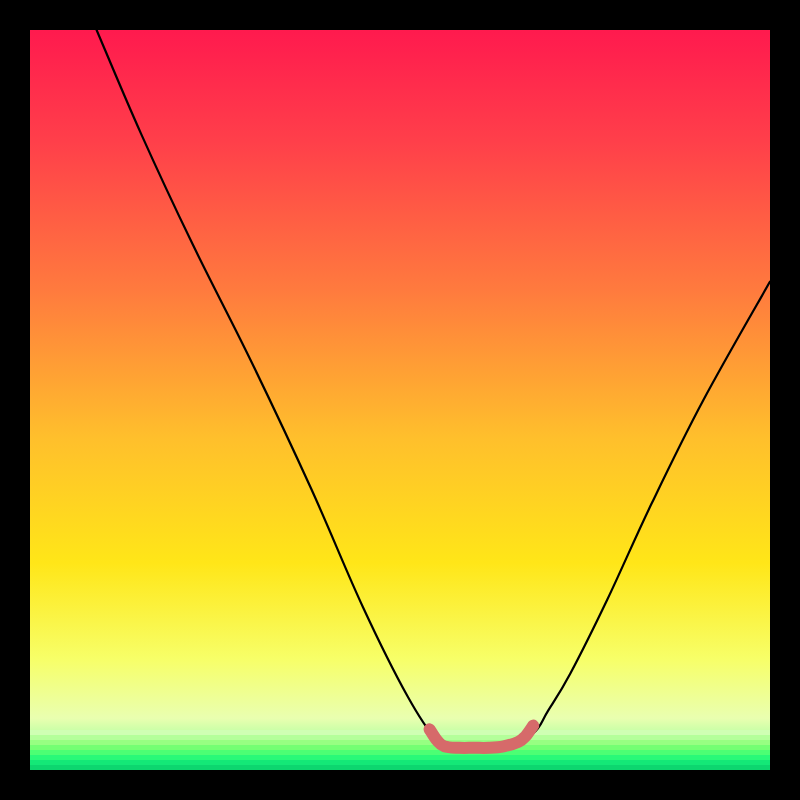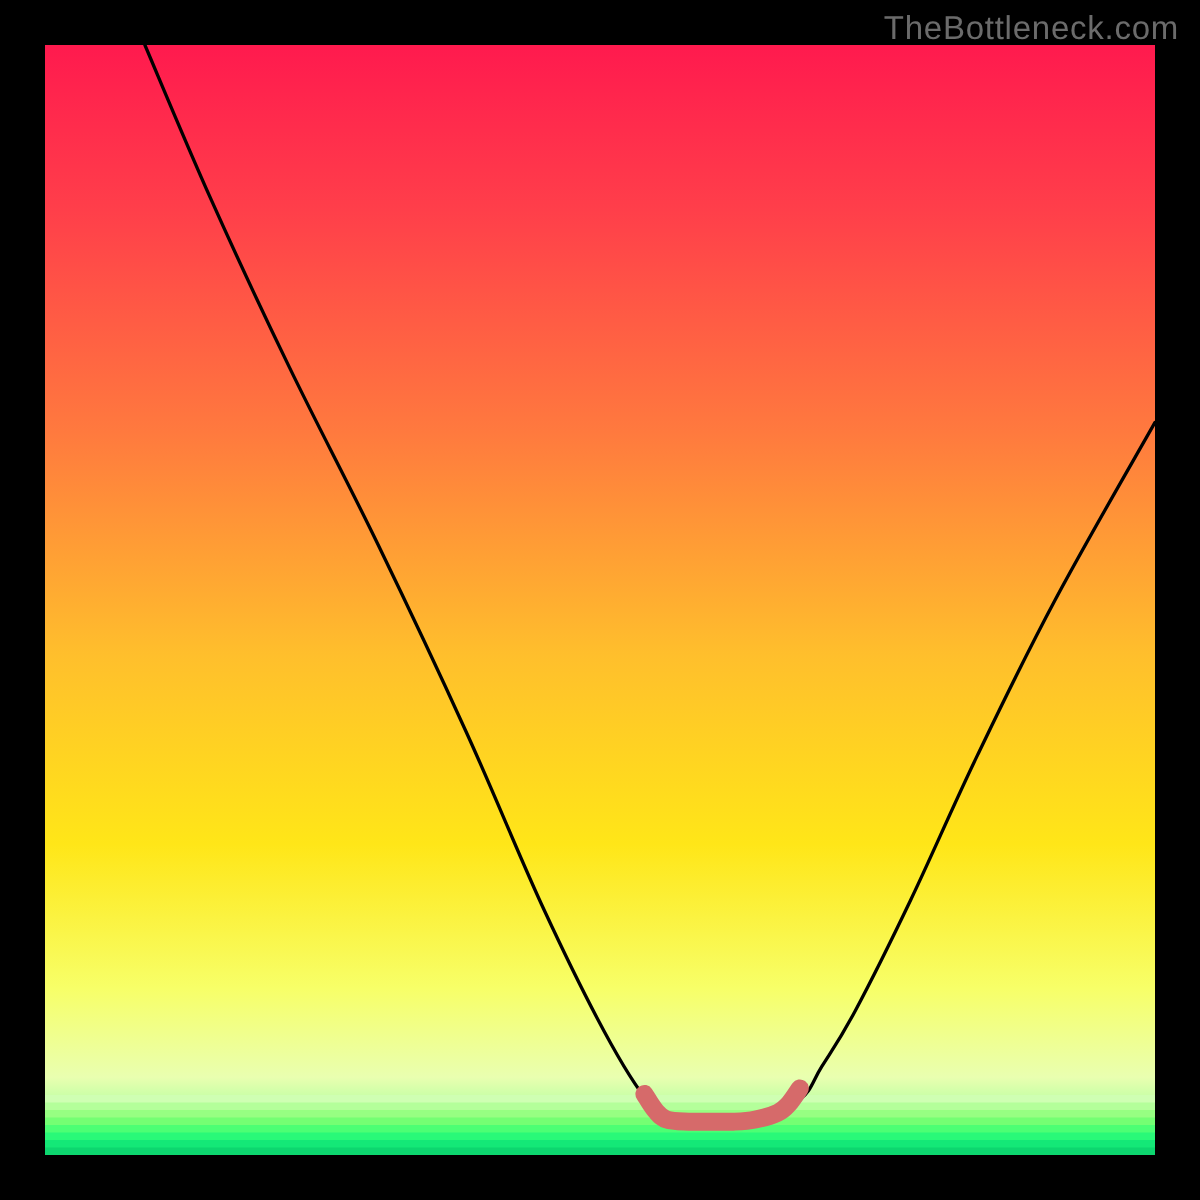--- a/index.html
+++ b/index.html
@@ -53,21 +53,20 @@
     width: 740px;
     height: 740px;
     z-index: 10;
   }
 </style>
 </head>
 <body>
 
 <div class="frame">
 
-  <div class="watermark">TheBottleneck.com</div>
 
   <div class="plot-area">
 
     <svg class="gradient" viewBox="0 0 740 740" preserveAspectRatio="none">
       <defs>
         <linearGradient id="bg" x1="0" y1="0" x2="0" y2="1">
 
         <stop offset="0%" stop-color="#ff1a4e"></stop>
             <stop offset="15%" stop-color="#ff3f4a"></stop>
             <stop offset="35%" stop-color="#ff7a3e"></stop>

